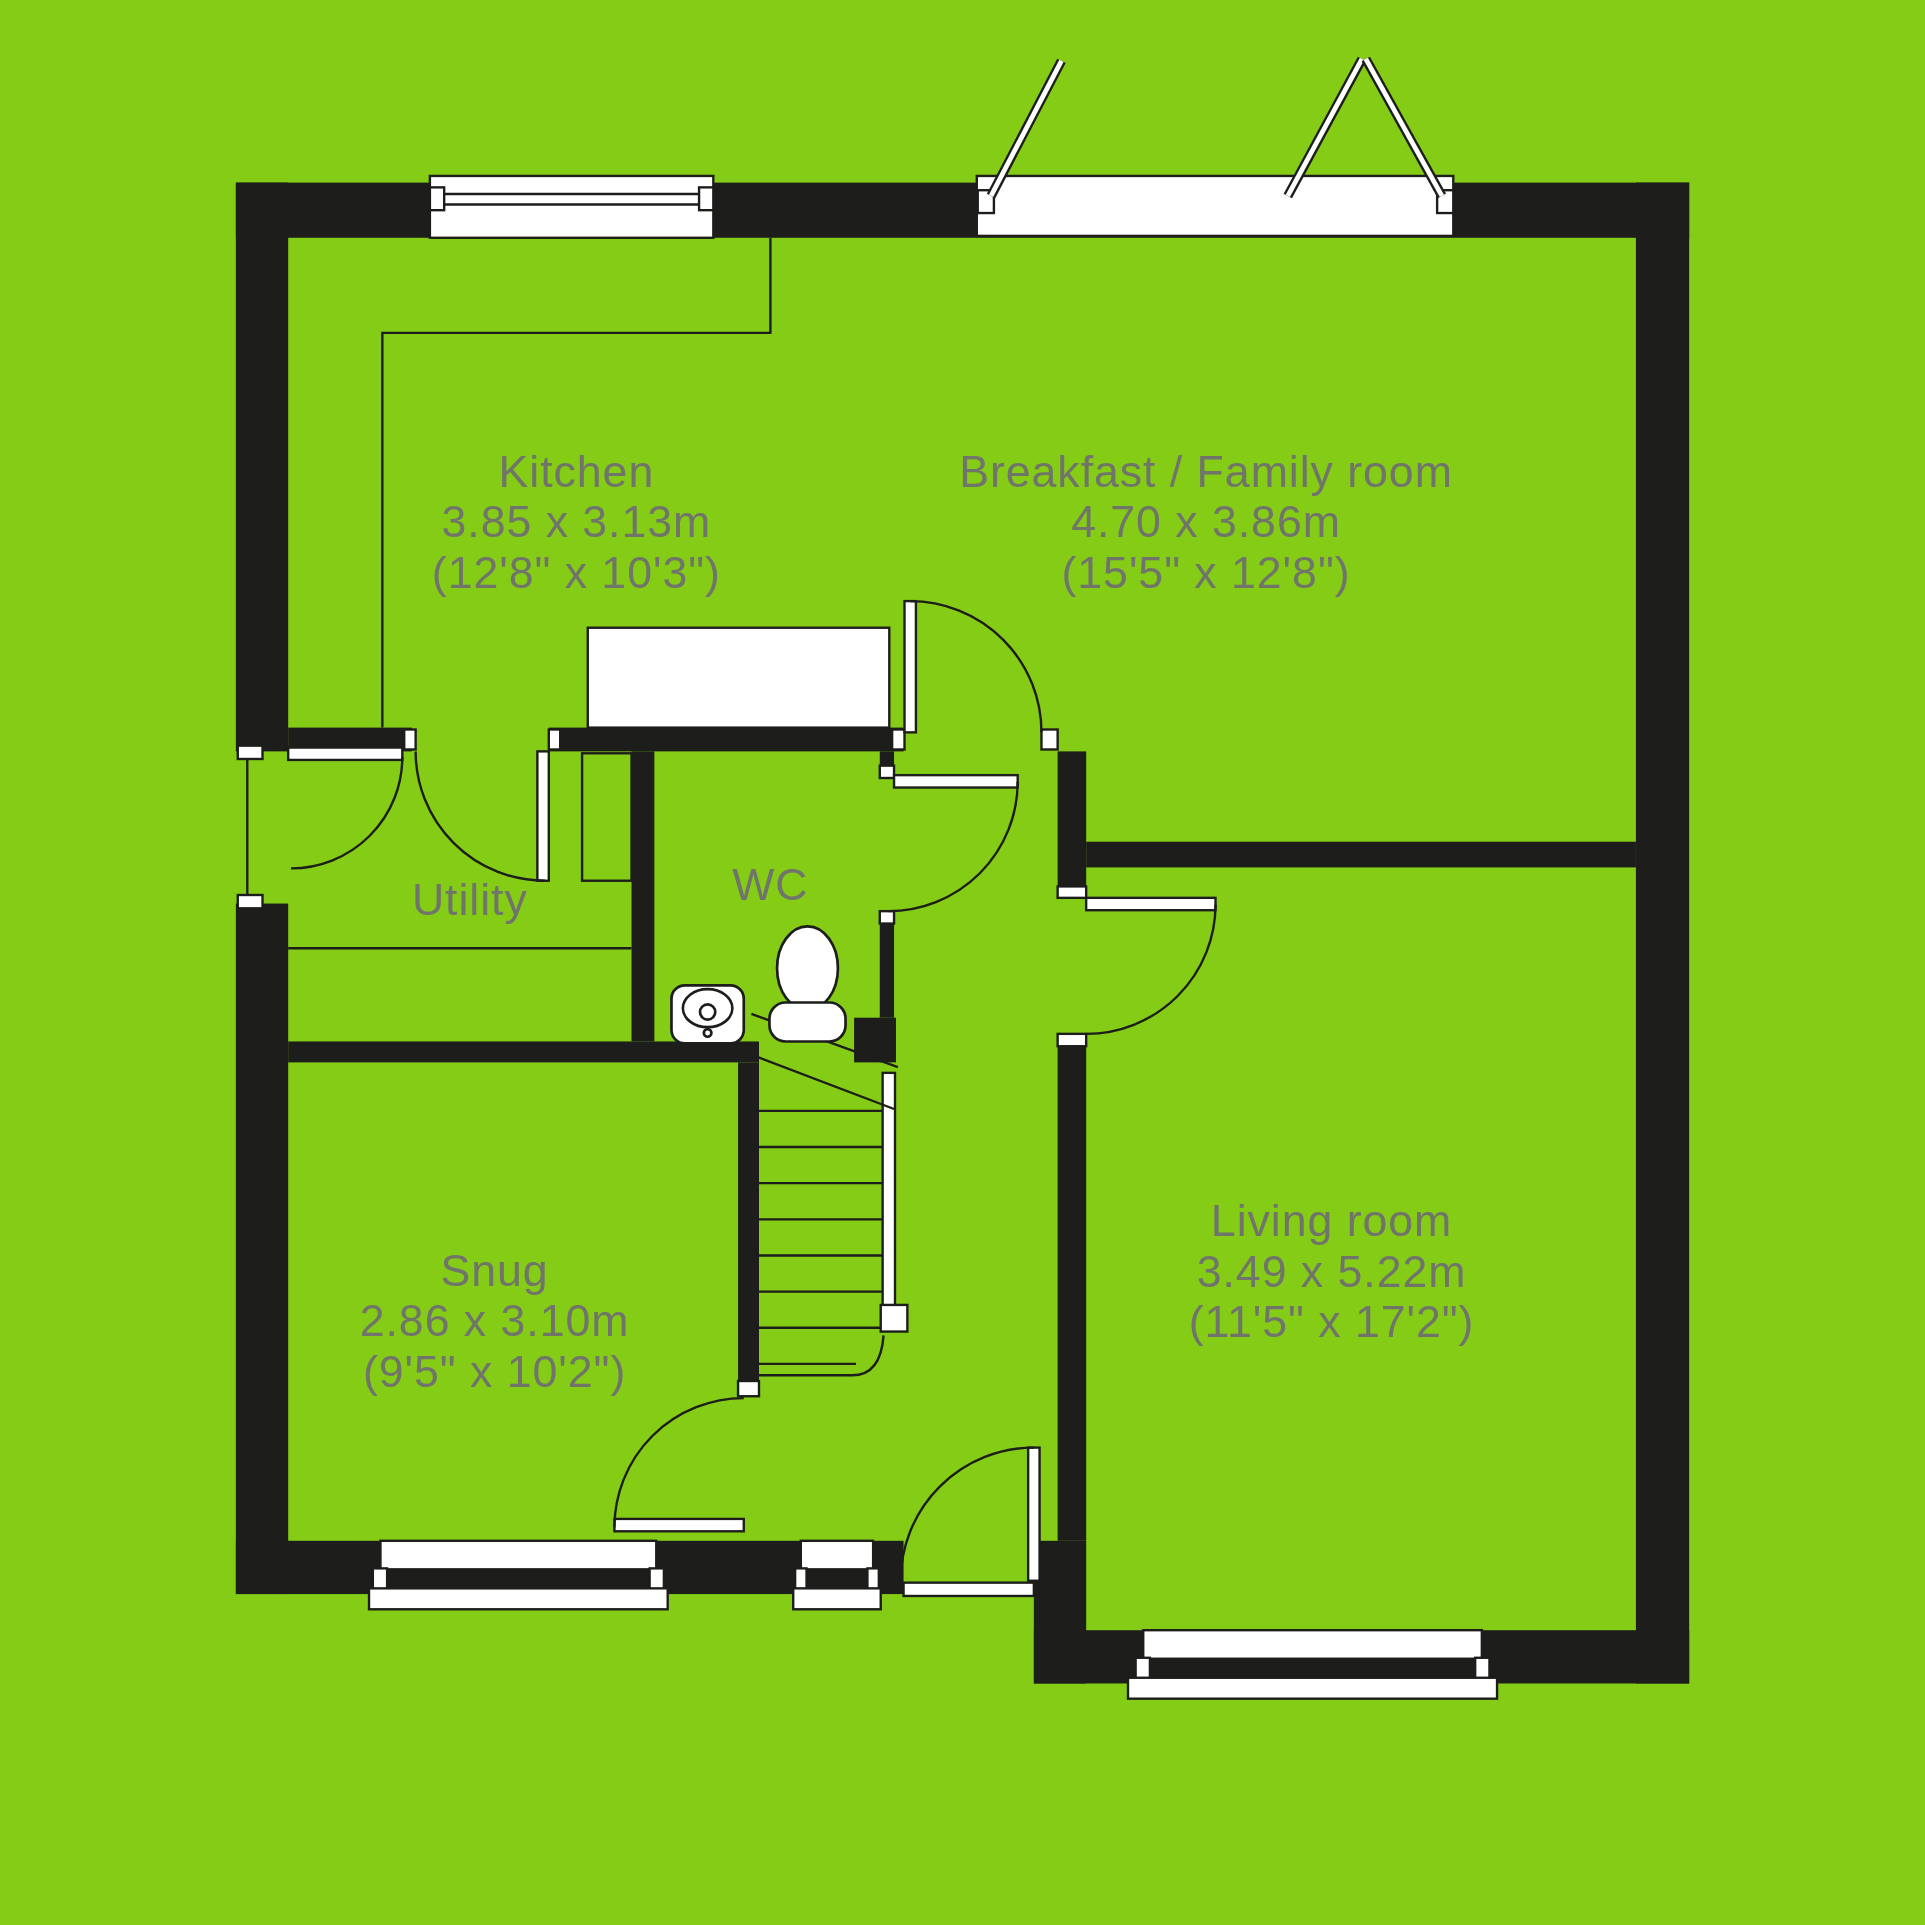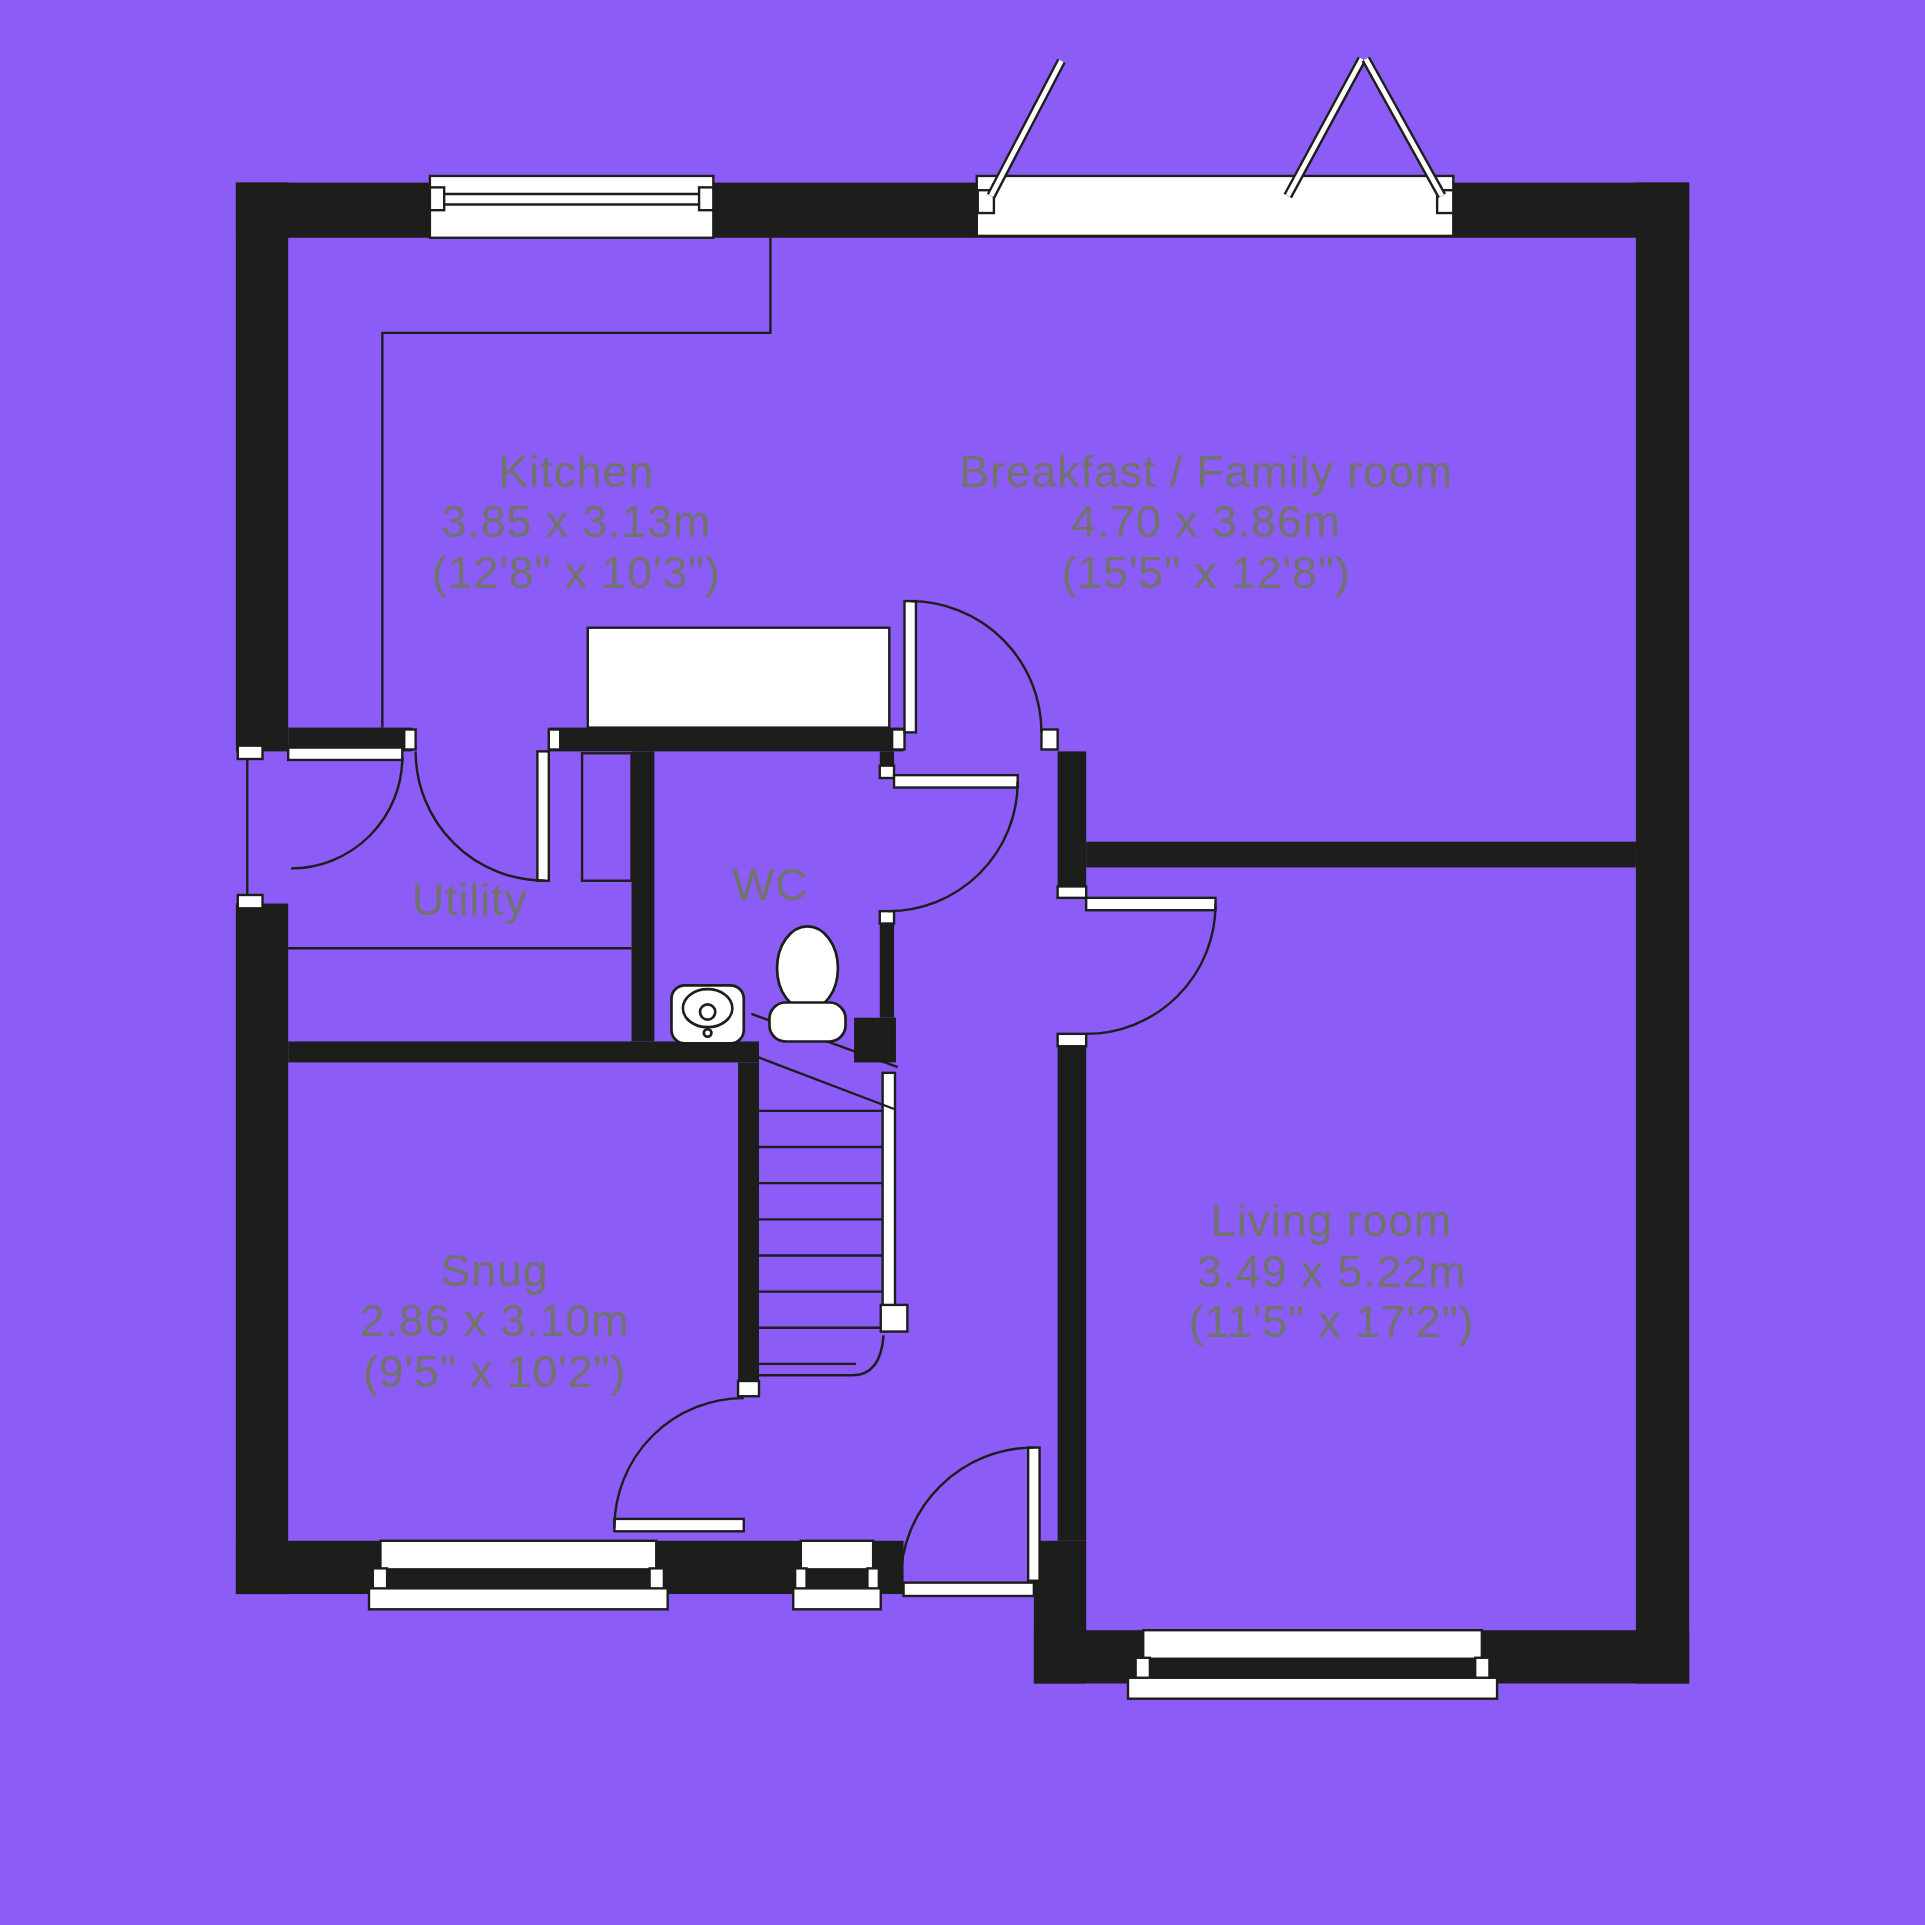--- a/index.html
+++ b/index.html
@@ -1,17 +1,17 @@
 <!DOCTYPE html>
 <html style="font-size:15px"><head>
 <meta charset="utf-8">
 <style>
   html,body{margin:0;padding:0;background:#ffffff;}
   .stage{
-    width:1926px;height:1926px;position:relative;background:#8b5cf6;
+    width:1926px;height:1926px;position:relative;background:#84cc16;
     font-family:"Liberation Sans", sans-serif;
   }
   svg{display:block;width:100%;height:100%;}
   .wall{fill:#1d1d1b;stroke:none;}
   .thin{fill:none;stroke:#1d1d1b;stroke-width:2.5;}
   .whitebox{fill:#ffffff;stroke:#1d1d1b;stroke-width:2.5;}
   .leaf{fill:#ffffff;stroke:#1d1d1b;stroke-width:2.5;}
   .arc{fill:none;stroke:#1d1d1b;stroke-width:2.5;}
   .fixture{fill:#ffffff;stroke:#1d1d1b;stroke-width:2.8;}
   .glz{stroke:#1d1d1b;stroke-width:2.5;}

